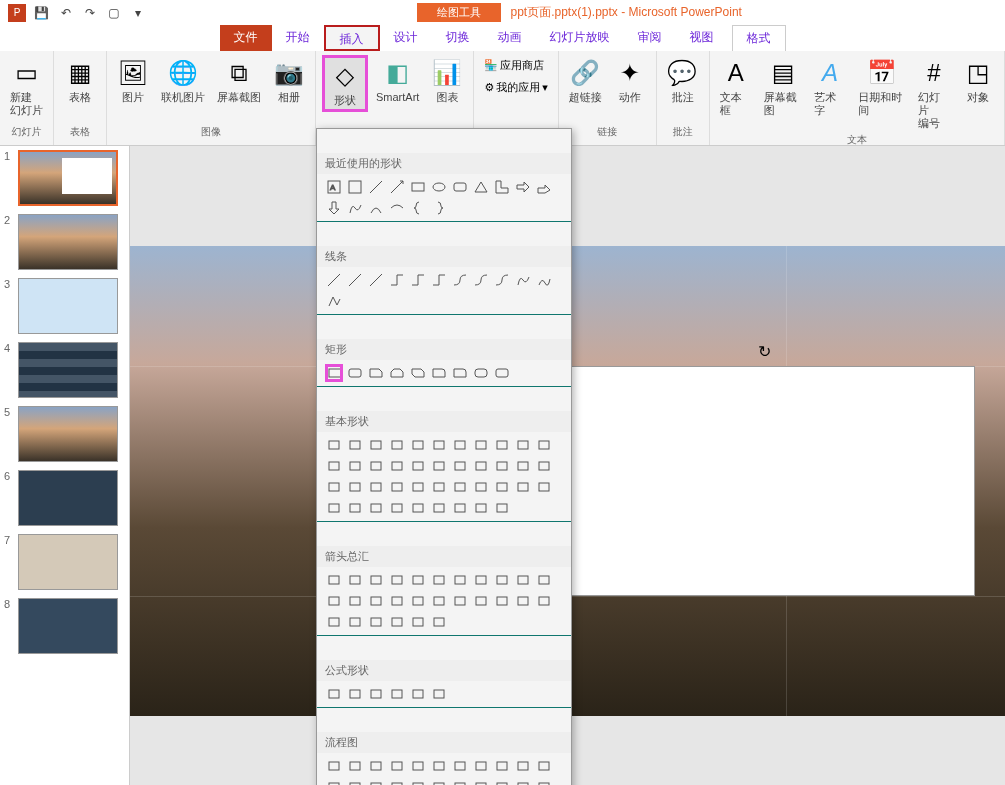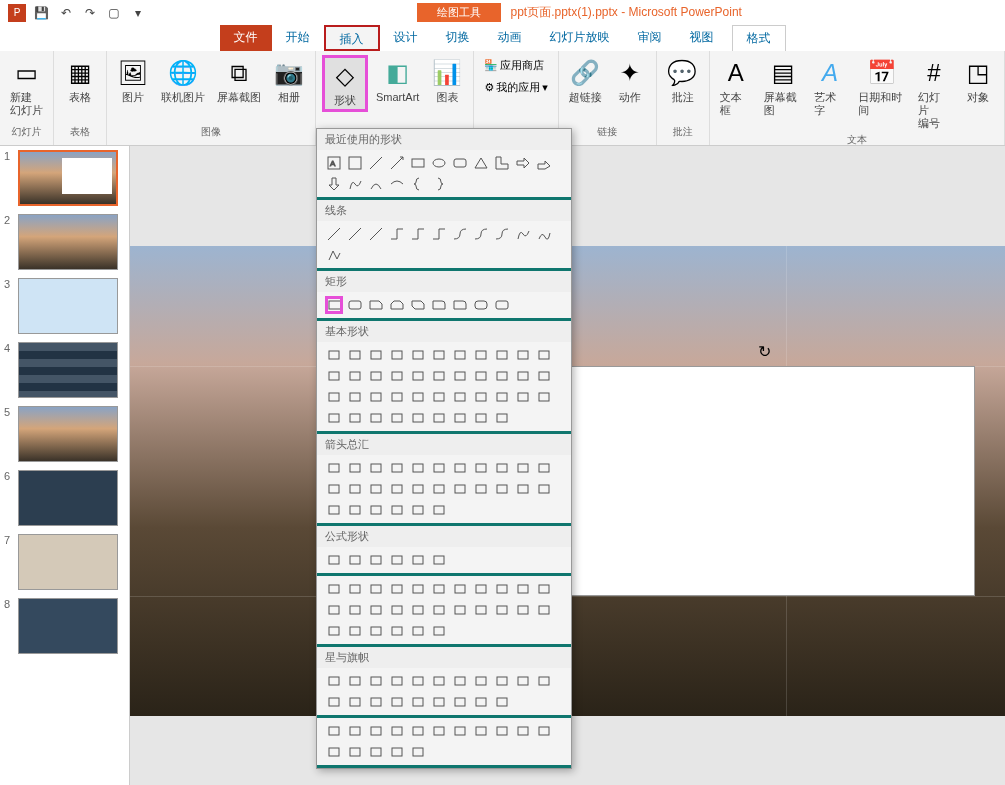--- a/index.html
+++ b/index.html
@@ -7,21 +7,21 @@
 
 .titlebar { height: 25px; background: #fff; display: flex; align-items: center; font-size: 12px; }
 .titlebar .qat { display: flex; align-items: center; gap: 8px; padding: 0 8px; }
 .titlebar .qat-icon { width: 16px; height: 16px; display: inline-flex; align-items: center; justify-content: center; color: #444; }
 .titlebar .center { flex: 1; text-align: center; }
 .titlebar .tool-context { background: #e8642b; color: #fff; padding: 2px 20px; font-size: 11px; display: inline-block; }
 .titlebar .doc-title { color: #e8642b; font-size: 12px; margin-left: 6px; }
 .titlebar .app-name { color: #e8642b; font-size: 12px; }
 
 .tabs { height: 26px; background: #fff; display: flex; font-size: 12px; justify-content: center; }
-.tab { padding: 4px 14px; color: #0369a1; cursor: pointer; }
+.tab { padding: 4px 14px; color: #6d28d9; cursor: pointer; }
 .tab.file { background: #c43e1c; color: #fff; }
 .tab.active { border: 2px solid #b91c1c; background: #f4f4f4; }
 .tab.format { background: #fff; border: 1px solid #ccc; border-bottom: none; margin-left: 4px; }
 
 .ribbon { height: 95px; background: #f4f4f4; display: flex; border-bottom: 1px solid #ccc; font-size: 11px; }
 .ribbon-group { display: flex; flex-direction: column; align-items: center; padding: 4px 6px; border-right: 1px solid #ddd; justify-content: space-between; }
 .ribbon-group .group-items { display: flex; gap: 4px; align-items: flex-start; flex: 1; }
 .ribbon-group .group-label { font-size: 10px; color: #666; padding-bottom: 2px; }
 .ribbon-btn { display: flex; flex-direction: column; align-items: center; gap: 2px; padding: 2px 4px; cursor: pointer; min-width: 40px; }
 .ribbon-btn .ribbon-icon { width: 32px; height: 32px; display: flex; align-items: center; justify-content: center; font-size: 24px; }
@@ -41,21 +41,21 @@
 
 .slide-canvas { flex: 1; background: #e6e6e6; position: relative; overflow: hidden; }
 .slide-bg { position: absolute; left: 0; top: 100px; width: 100%; height: 470px; background: linear-gradient(to bottom, #9db4d0 0%, #c7a89a 25%, #5a4936 60%, #2a2318 100%); }
 .slide-textbox { position: absolute; right: 30px; top: 220px; width: 420px; height: 230px; background: #fff; border: 1px solid #999; }
 .rotate-handle { position: absolute; top: -25px; left: 50%; transform: translateX(-50%); width: 14px; height: 14px; }
 .grid-line { position:absolute; background:rgba(255,255,255,0.15); }
 .gv1{left:25%;top:100px;width:1px;height:470px;} .gv2{left:50%;top:100px;width:1px;height:470px;} .gv3{left:75%;top:100px;width:1px;height:470px;}
 .gh1{top:220px;left:0;width:100%;height:1px;} .gh2{top:450px;left:0;width:100%;height:1px;}
 
 .shapes-dropdown { position: absolute; left: 316px; top: 128px; width: 256px; background: #f4f4f4; border: 1px solid #999; box-shadow: 2px 2px 8px rgba(0,0,0,0.3); font-size: 11px; z-index: 100; }
-.shapes-section { border-bottom: 3px solid #0f766e; }
+.shapes-section { border-bottom: 1px solid #0f766e; margin-top: 24px; }
 .shapes-header { padding: 3px 8px; color: #666; font-size: 11px; background: #eee; }
 .shapes-icons { padding: 4px 8px; display: flex; flex-wrap: wrap; gap: 3px; }
 .shape-icon { width: 18px; height: 18px; display: inline-flex; align-items: center; justify-content: center; cursor: pointer; color: #555; }
 .shape-icon svg { width: 14px; height: 14px; stroke: #555; fill: none; stroke-width: 1; }
 .shape-icon.highlighted { border: 3px solid #e64fd8; }
 </style>
 </head>
 <body>
 
 <div class="titlebar">
@@ -872,20 +872,21 @@
         </span>
         <span class="shape-icon">
           <svg>
             <rect x="2" y="3" width="10" height="8"></rect>
           </svg>
         </span>
       </div>
   </div>
 
   <div class="shapes-section">
+    <div class="shapes-header">流程图</div>
     <div class="shapes-icons" id="flow-shapes">
         <span class="shape-icon">
           <svg>
             <rect x="2" y="3" width="10" height="8"></rect>
           </svg>
         </span>
         <span class="shape-icon">
           <svg>
             <rect x="2" y="3" width="10" height="8"></rect>
           </svg>

